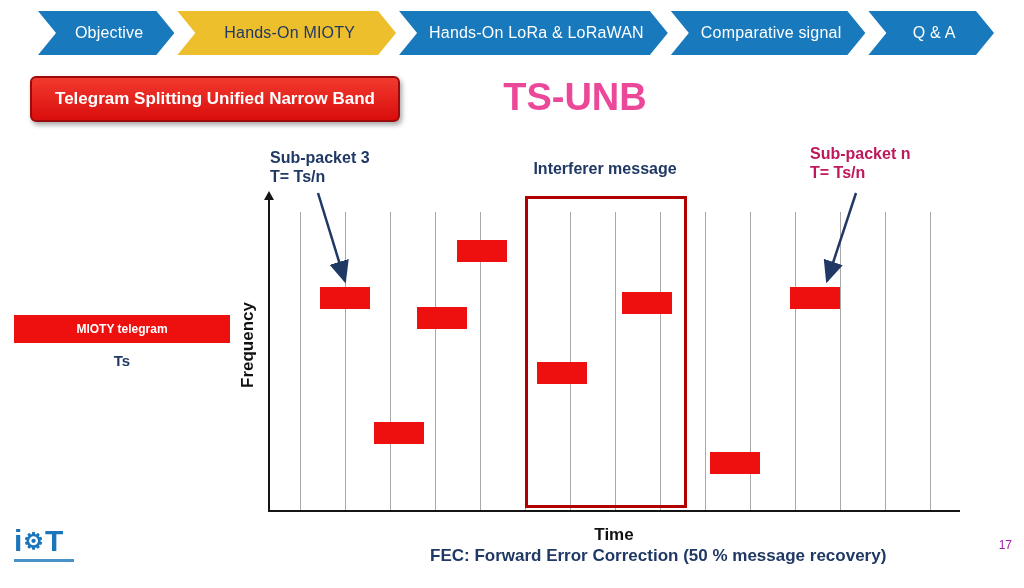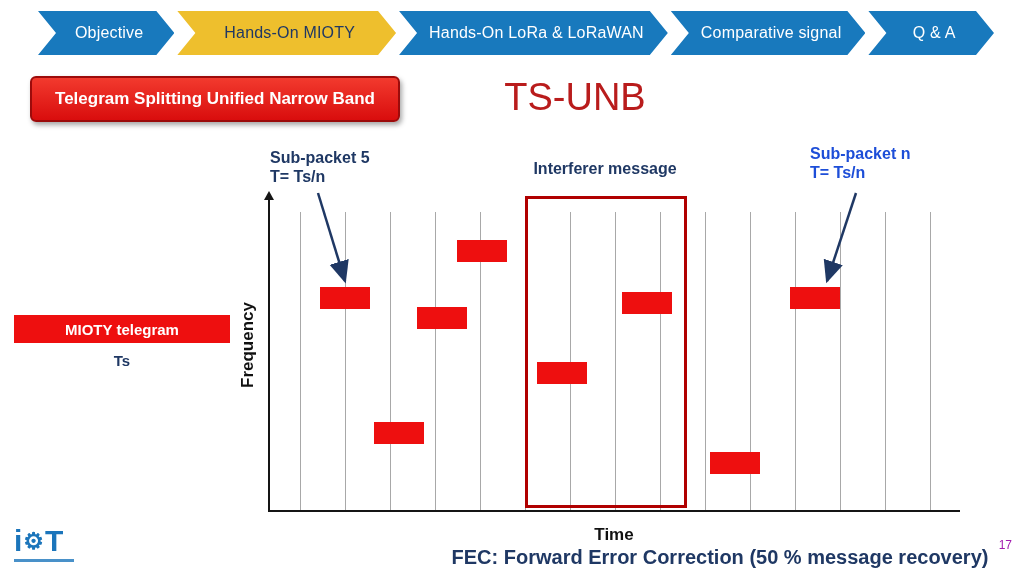--- a/index.html
+++ b/index.html
@@ -18,53 +18,53 @@
   .tab:nth-child(4){flex:1.5;}
   .tab:nth-child(5){flex:1.0;}
   .tab.active{background:#eebf2d;color:#1f3864;font-weight:500;}
 
   
   .badge{position:absolute;top:76px;left:30px;width:366px;height:42px;
          background:linear-gradient(#f23a2e,#d90d0d);border:2px solid #9c0b0b;border-radius:6px;
          box-shadow:2px 3px 5px rgba(0,0,0,.35);
          color:#fff;font-weight:bold;font-size:17px;display:flex;align-items:center;justify-content:center;}
   .title{position:absolute;top:76px;left:430px;width:290px;text-align:center;
-         font-size:38px;font-weight:normal;color:#b91c1c;}
+         font-size:38px;font-weight:bold;color:#ec4899;}
 
   
   .chart{position:absolute;left:268px;top:200px;width:692px;height:312px;}
   .layer{position:absolute;inset:0;}
   .gridline{position:absolute;top:12px;bottom:2px;width:1px;background:#a8a8a8;}
   .block{position:absolute;}
   .interferer-box{position:absolute;box-sizing:border-box;border:3px solid #b00000;}
   .y-axis{position:absolute;left:0;top:0;bottom:0;width:2px;background:#151515;}
   .y-arrow{position:absolute;left:-4px;top:-9px;width:0;height:0;
            border-left:5px solid transparent;border-right:5px solid transparent;border-bottom:9px solid #151515;}
   .x-axis{position:absolute;left:0;right:0;bottom:0;height:2px;background:#151515;}
 
   .freq-label{position:absolute;left:248px;top:345px;transform:translate(-50%,-50%) rotate(-90deg);
               white-space:nowrap;font-weight:bold;font-size:17px;color:#111;}
   .time-label{position:absolute;left:268px;top:525px;width:692px;text-align:center;
               font-weight:bold;font-size:17px;color:#111;}
 
   .sp1-label{position:absolute;left:270px;top:148px;color:#1f3864;font-weight:bold;font-size:16px;line-height:1.2;}
-  .spn-label{position:absolute;left:810px;top:144px;color:#1d4ed8;font-weight:bold;font-size:16px;line-height:1.2;}
+  .spn-label{position:absolute;left:810px;top:144px;color:#be185d;font-weight:bold;font-size:16px;line-height:1.2;}
   .interferer-label{position:absolute;left:505px;top:160px;width:200px;text-align:center;
                     color:#1f3864;font-weight:bold;font-size:16px;}
 
   .telegram-bar{position:absolute;left:14px;top:315px;width:216px;height:28px;background:#ee0f0f;
-                color:#fff;font-weight:bold;font-size:15px;display:flex;align-items:center;justify-content:center;}
+                color:#fff;font-weight:bold;font-size:12px;display:flex;align-items:center;justify-content:center;}
   .ts-label{position:absolute;left:14px;top:352px;width:216px;text-align:center;
             color:#1f3864;font-weight:bold;font-size:15px;}
 
   .arrows{position:absolute;inset:0;pointer-events:none;}
 
   
-  .fec-note{position:absolute;left:430px;top:546px;width:580px;text-align:center;
-            color:#1f3864;font-weight:bold;font-size:20px;}
+  .fec-note{position:absolute;left:430px;top:546px;width:580px;
+            color:#1f3864;font-weight:bold;font-size:17px;}
   .page-number{position:absolute;right:12px;top:538px;font-size:12px;color:#a21caf;}
   .logo{position:absolute;left:14px;top:526px;width:80px;color:#1b75bb;}
   .logo-text{font-size:30px;font-weight:bold;line-height:1;display:flex;align-items:center;}
   .gear{font-size:23px;margin:0 1px;}
   .logo-sub{height:3px;width:60px;background:#1b75bb;margin-top:3px;opacity:.8;}
 </style>
 </head>
 <body>
 
 <div class="slide">
@@ -74,21 +74,21 @@
       <div class="tab active">Hands-On MIOTY</div>
       <div class="tab">Hands-On LoRa &amp; LoRaWAN</div>
       <div class="tab">Comparative signal</div>
       <div class="tab">Q &amp; A</div>
     </div>
 
   <div class="badge">Telegram Splitting Unified Narrow Band</div>
   <div class="title">TS-UNB</div>
 
   <div class="sp1-label">
-    <div>Sub-packet 5</div>
+    <div>Sub-packet 3</div>
     <div>T= Ts/n</div>
   </div>
 
   <div class="interferer-label">Interferer message</div>
 
   <div class="spn-label">
     <div>Sub-packet n</div>
     <div>T=  Ts/n</div>
   </div>
 

